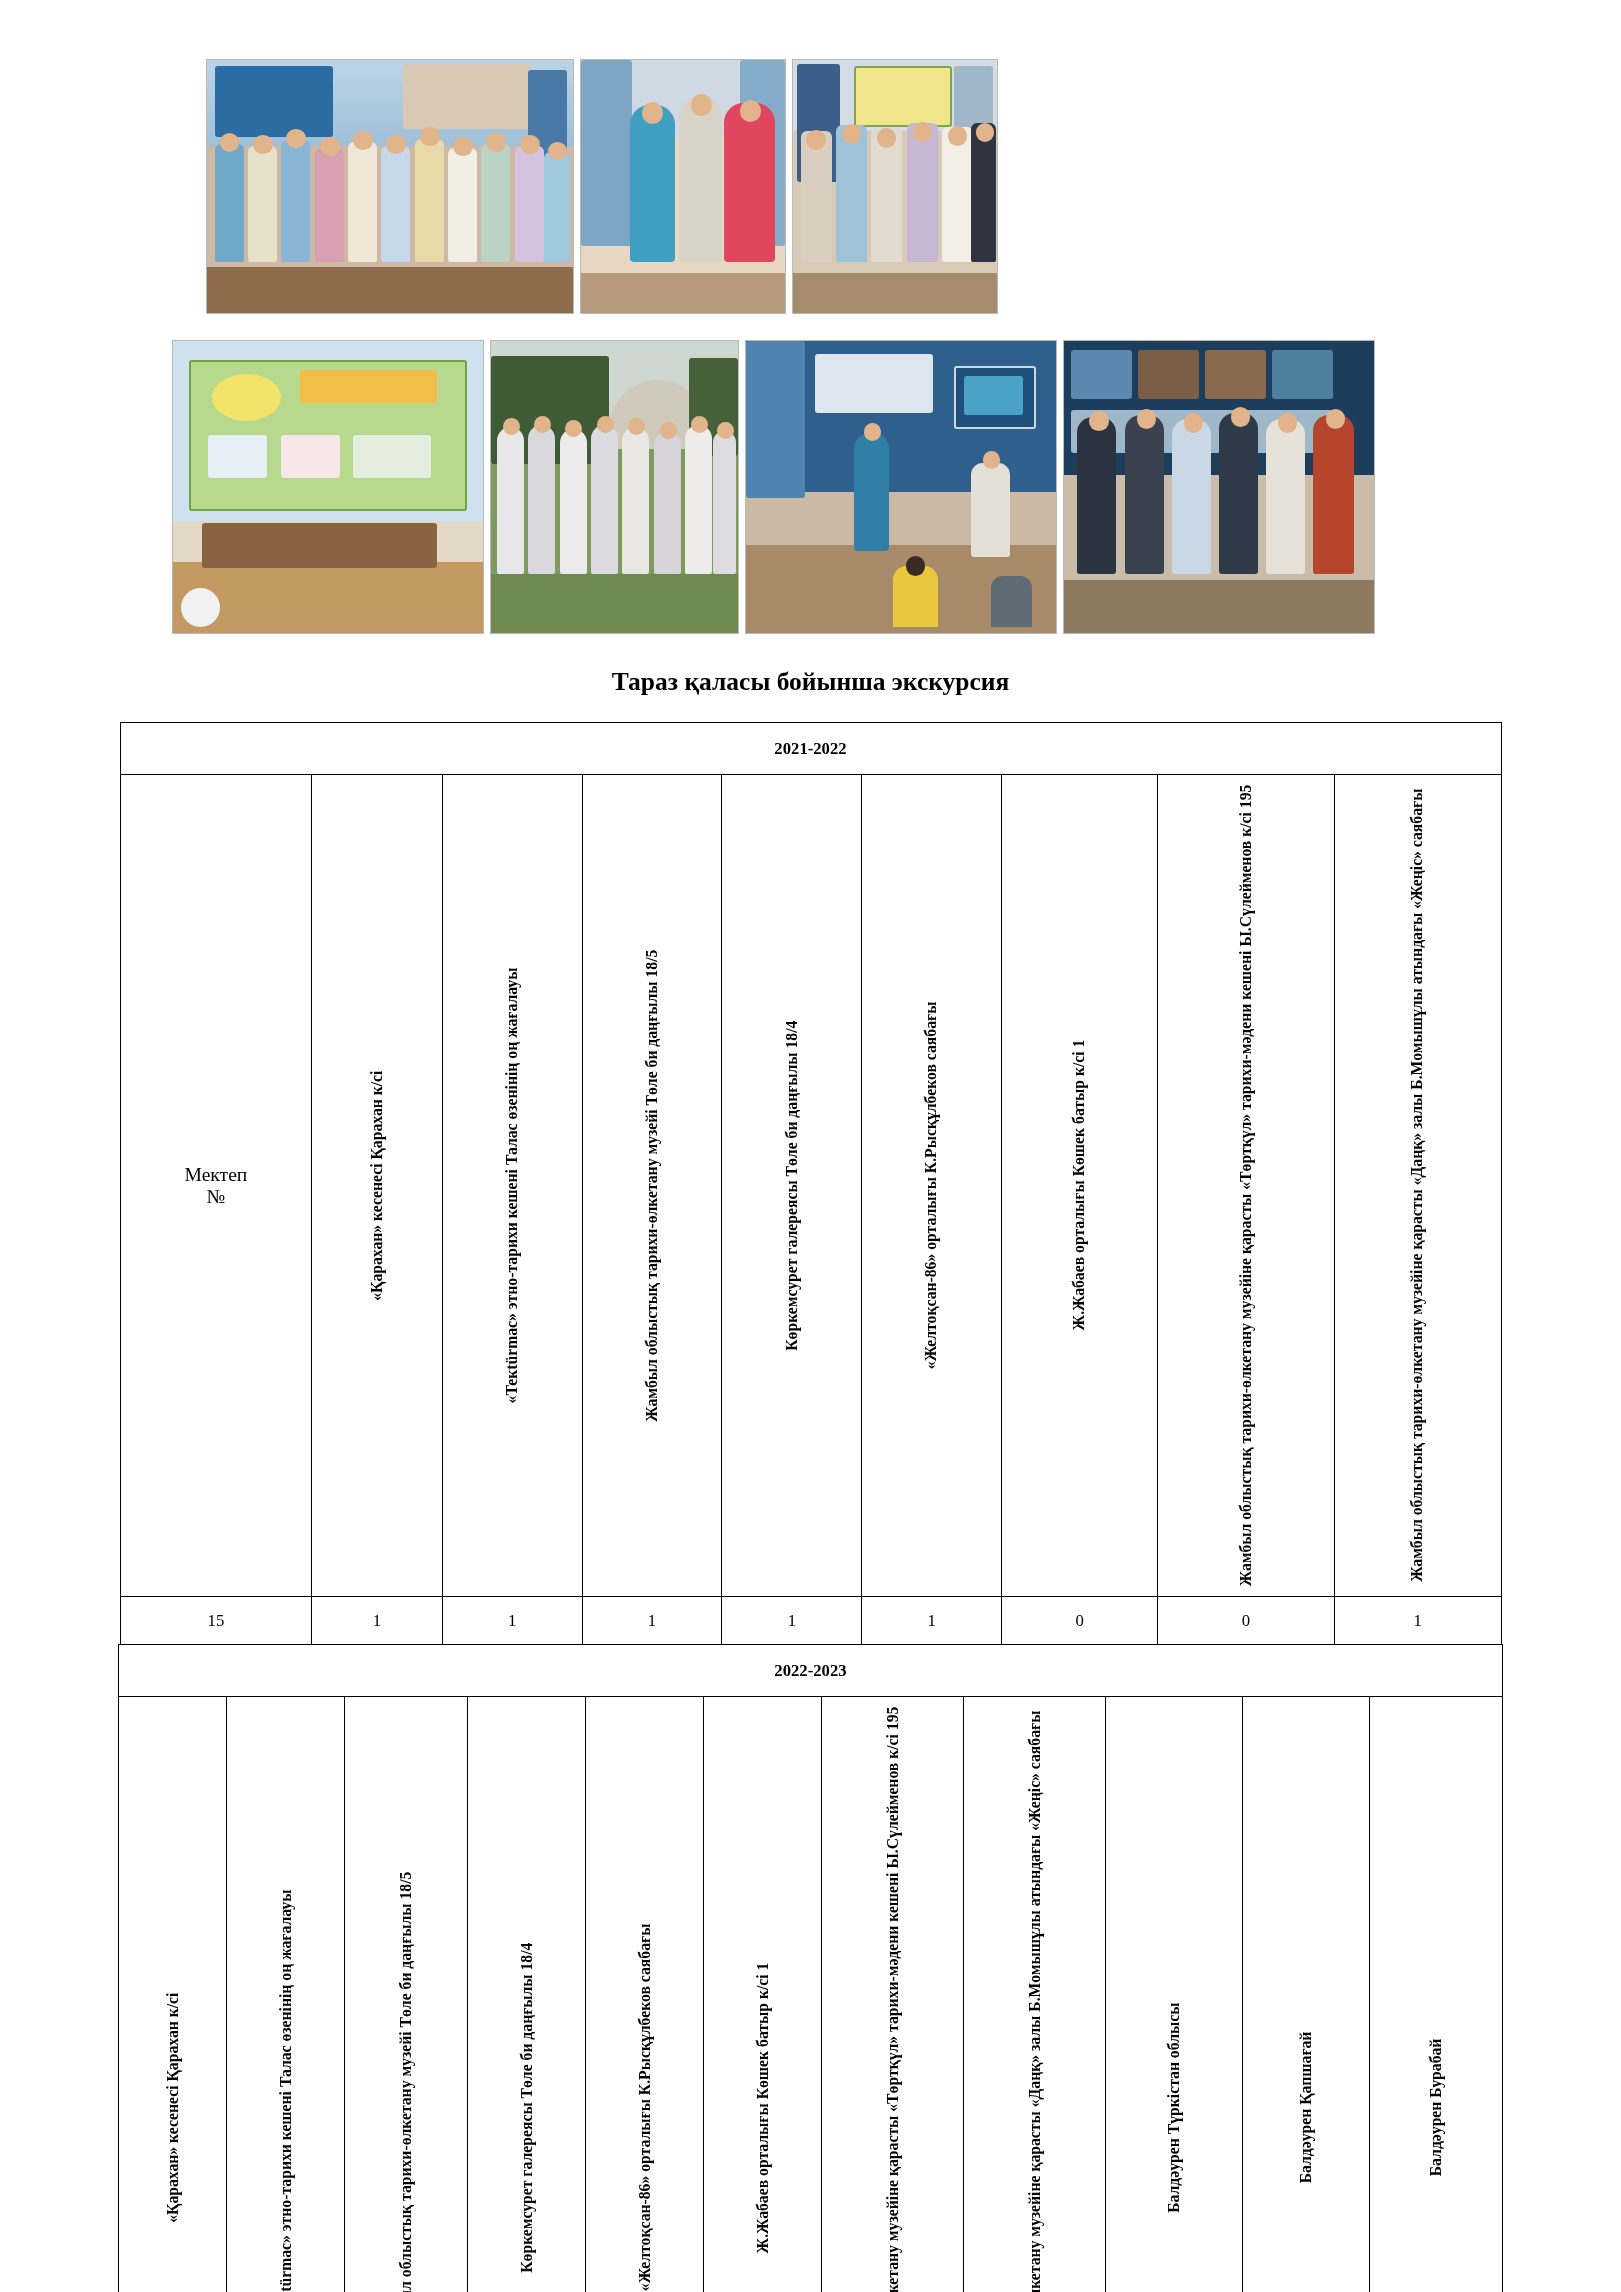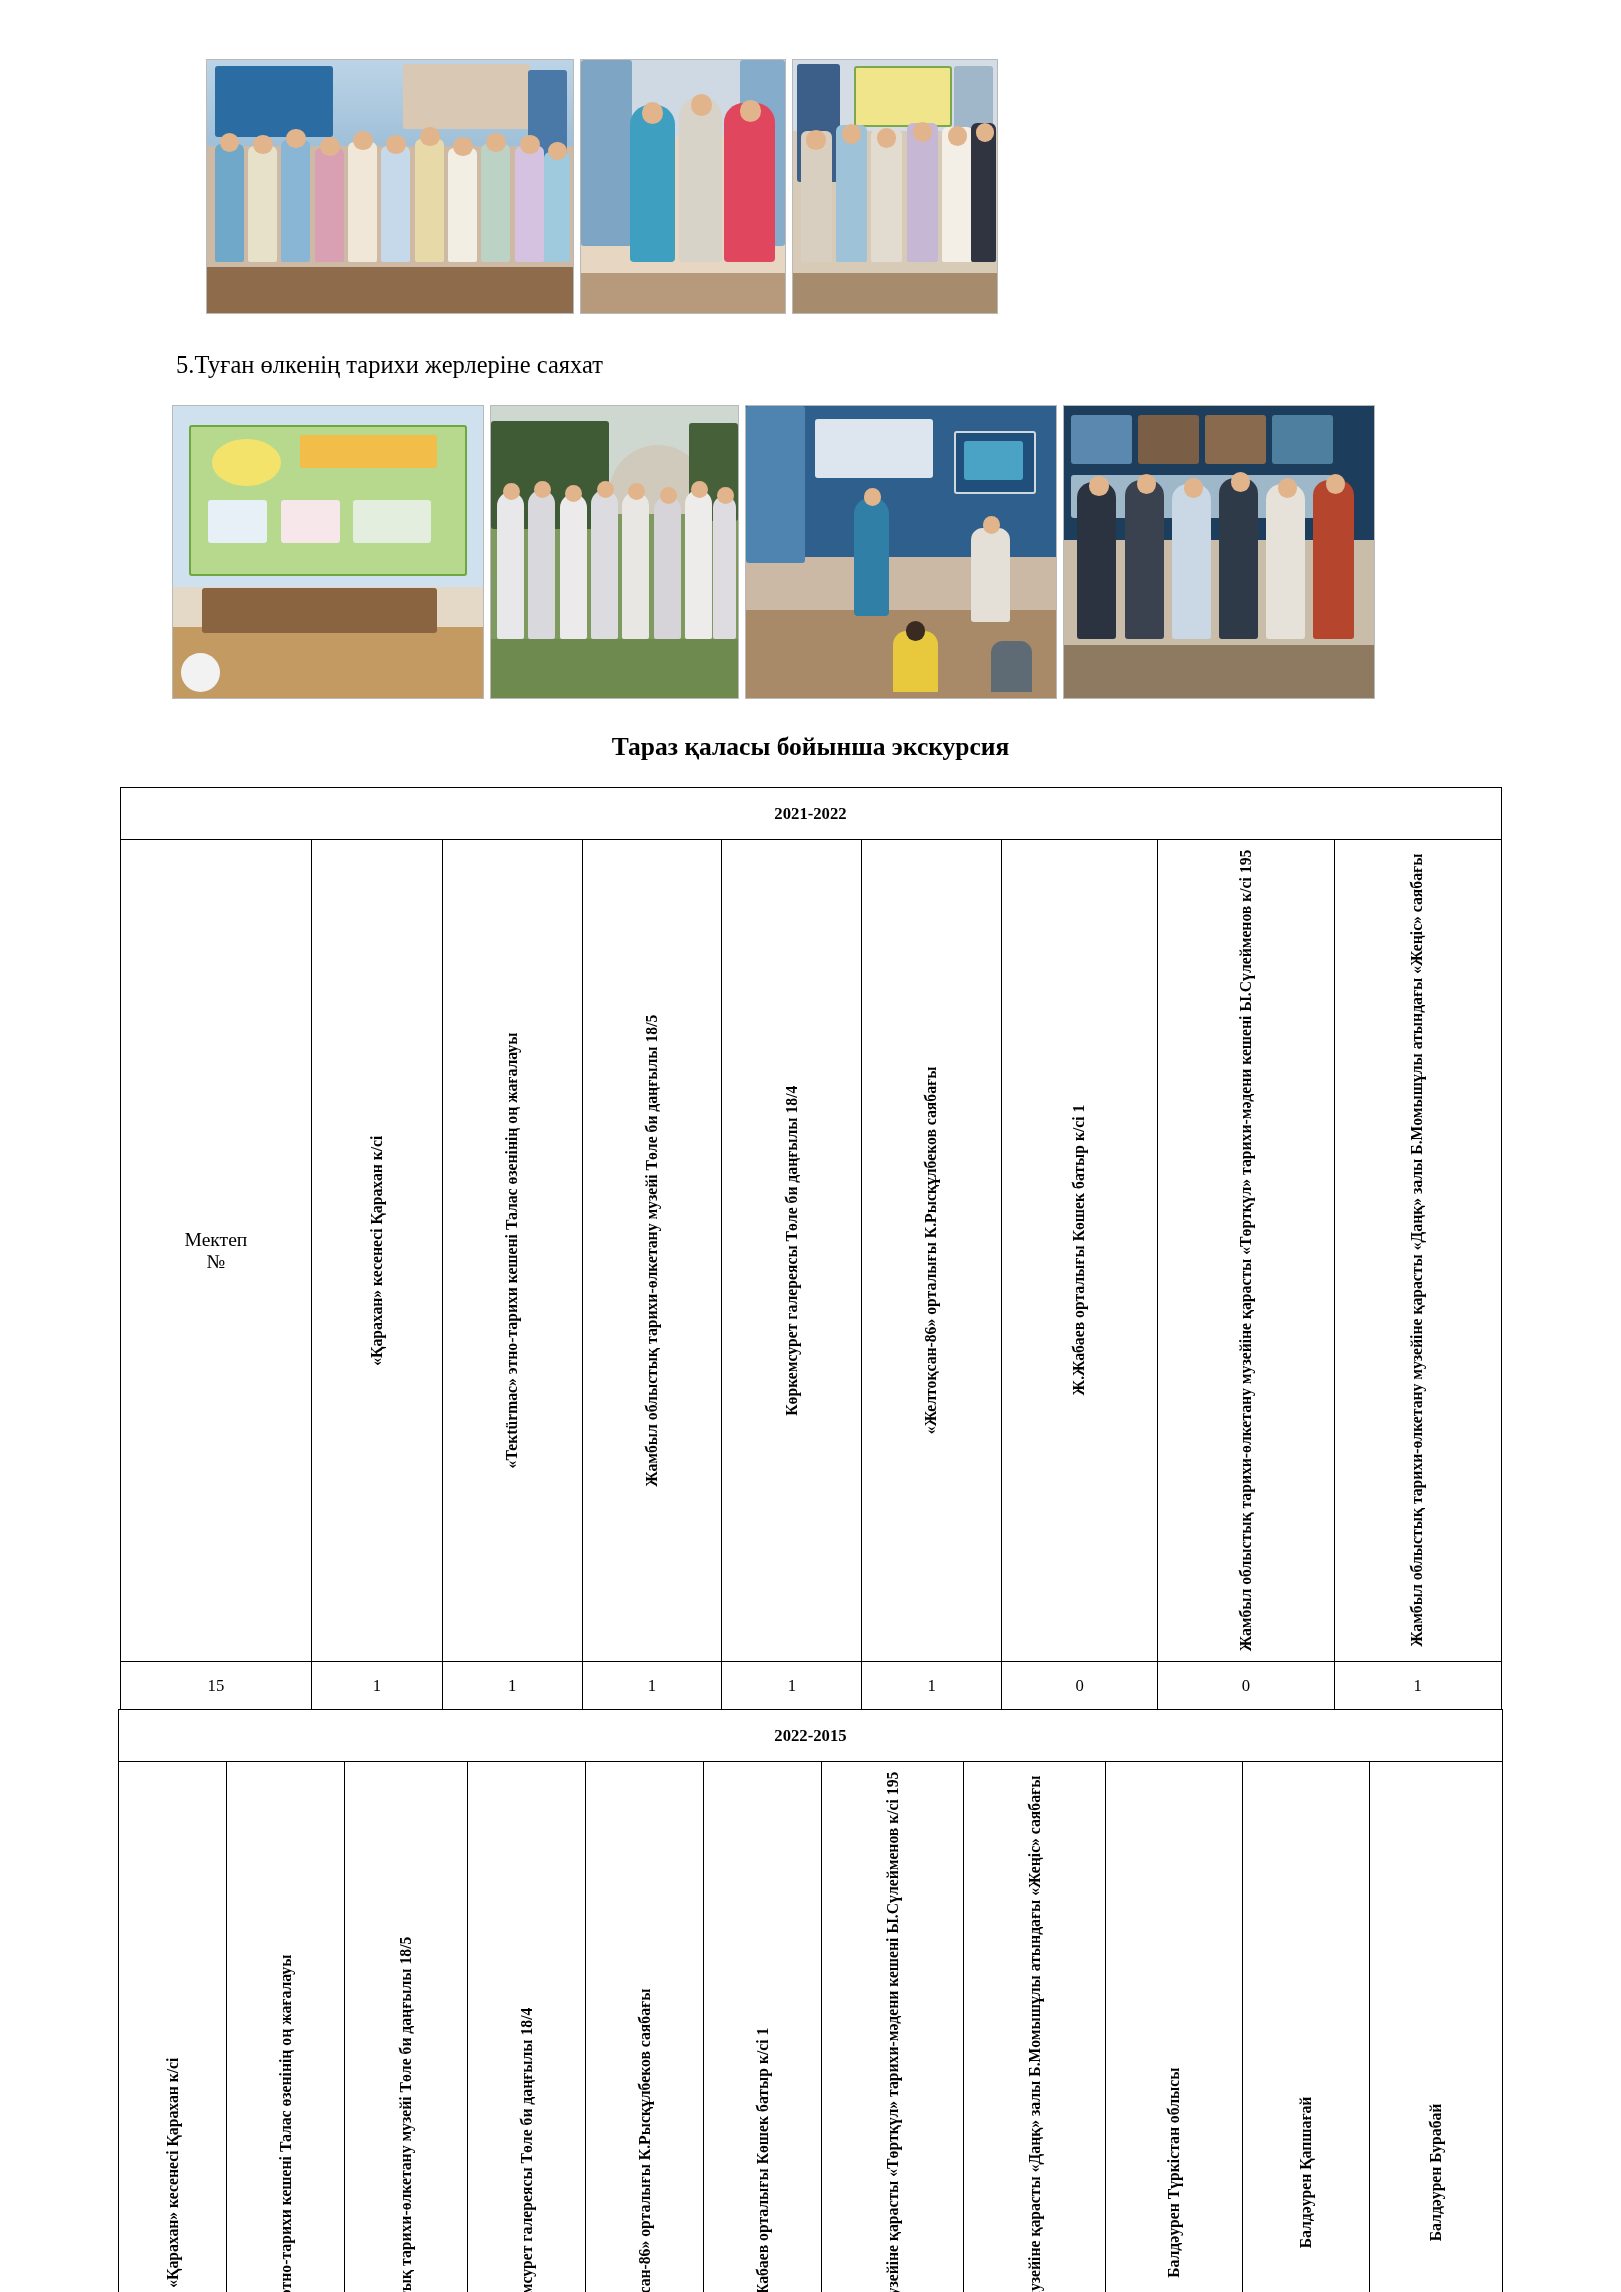--- a/index.html
+++ b/index.html
@@ -134,21 +134,20 @@
       <div class="head" style="left:84px;bottom:calc(16% + 125px);width:19.6px;height:19.6px;"></div>
       <div class="fig" style="left:114px;width:31px;height:139px;background:#c6b7d4;"></div>
       <div class="head" style="left:120px;bottom:calc(16% + 131px);width:19.6px;height:19.6px;"></div>
       <div class="fig" style="left:149px;width:31px;height:135px;background:#f3efe6;"></div>
       <div class="head" style="left:155px;bottom:calc(16% + 127px);width:19.6px;height:19.6px;"></div>
       <div class="fig" style="left:178px;width:25.5px;height:139px;background:#2f3440;"></div>
       <div class="head" style="left:183px;bottom:calc(16% + 131px);width:18.6px;height:18.6px;"></div>
     </div>
   </div>
 
-  <div class="h-line">5.Туған өлкенің тарихи жерлеріне саяхат</div>
 
   <div class="strip strip2">
 
     <div class="photo" style="width:312px;height:294px;background:#e4d9c6;">
       <div class="sky" style="background:#cfe0ee;height:62%"></div>
       <div class="panel" style="left:15.7px;top:19.6px;width:274px;height:147px;background:#b6d98e;border:2.9px solid #6fa63f;"></div>
       <div class="panel" style="left:39px;top:33px;width:69px;height:47px;background:#f4e36a;border-radius:50%;"></div>
       <div class="panel" style="left:127px;top:29px;width:137px;height:33px;background:#f3bd4a;"></div>
       <div class="panel" style="left:35px;top:94px;width:59px;height:43px;background:#e7f0f7;"></div>
       <div class="panel" style="left:108px;top:94px;width:59px;height:43px;background:#f7e7ea;"></div>
@@ -296,21 +295,21 @@
         <col style="width:118px">
       <col style="width:142px">
         <col style="width:142px">
         <col style="width:137px">
       <col style="width:127px">
         <col style="width:132px">
     </colgroup>
 
     <tbody>
         <tr class="yearrow">
-      <td colspan="11">2022-2015</td>
+      <td colspan="11">2022-2023</td>
     </tr>
 
     <tr>
       <td class="hdr-cell2">
             <div class="vert">«Қарахан» кесенесі Қарахан к/сі</div>
           </td>
       <td>
             <div class="vert">«Текtürmас» этно-тарихи кешені Талас өзенінің оң жағалауы</div>
           </td>
       <td>

